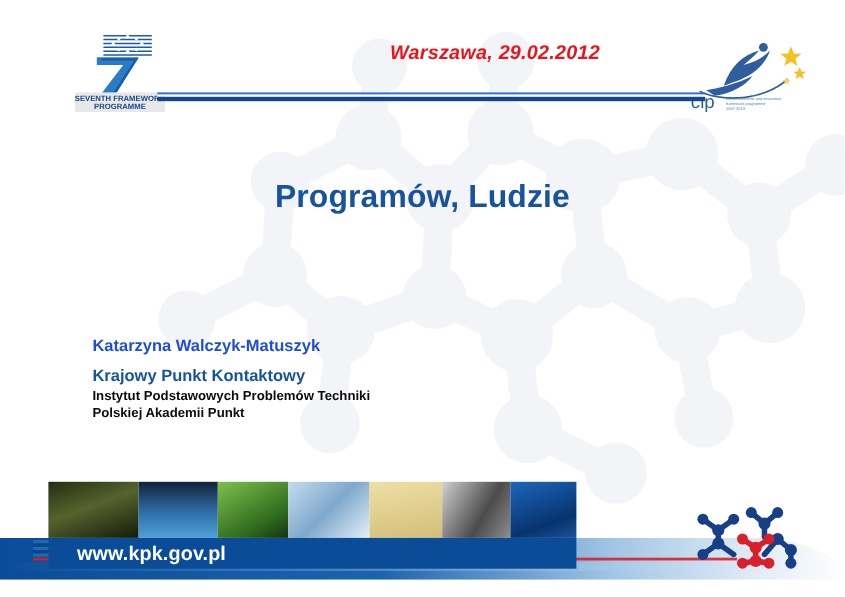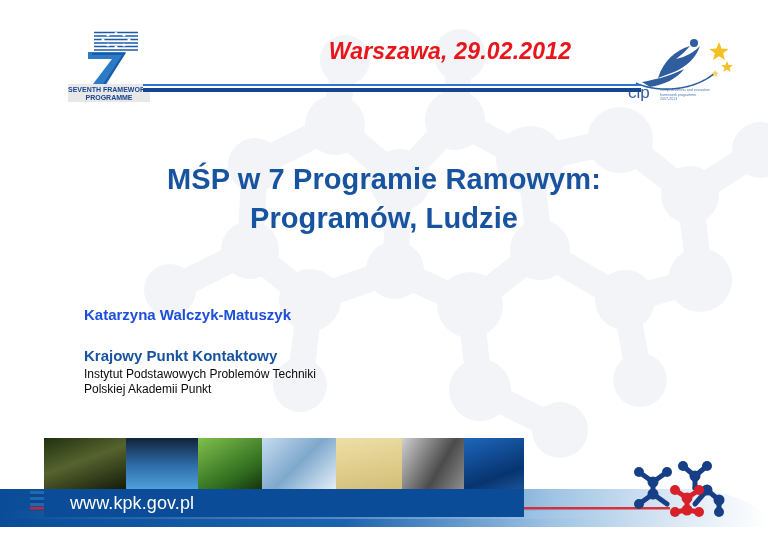--- a/index.html
+++ b/index.html
@@ -34,21 +34,21 @@
     width: 82px;
     height: 76px;
   }
   #header-date {
     position: absolute;
     left: 300px;
     top: 38px;
     width: 300px;
     text-align: center;
     color: #E8151B;
-    font-size: 23px;
+    font-size: 18px;
     font-weight: bold;
     font-style: italic;
     letter-spacing: 0.2px;
     white-space: nowrap;
   }
   #cip-logo {
     position: absolute;
     left: 620px;
     top: 20px;
     width: 120px;
@@ -104,31 +104,31 @@
     top: 305px;
     width: 420px;
   }
   #presenter-name {
     color: #1d4ed8;
     font-size: 15px;
     font-weight: bold;
     line-height: 20px;
   }
   #affiliation-primary {
-    margin-top: 21px;
+    margin-top: 7px;
     color: #17539F;
     font-size: 15px;
     font-weight: bold;
     line-height: 19px;
   }
   #affiliation-secondary {
     margin-top: 2px;
     color: #0A0A0A;
     font-size: 12px;
-    font-weight: normal;
+    font-weight: bold;
     line-height: 15px;
   }
 
   
   #footer-banner {
     position: absolute;
     left: 44px;
     top: 438px;
     width: 480px;
     height: 88px;
@@ -148,21 +148,21 @@
     width: 480px;
     height: 28px;
     background: #0A4C97;
   }
   #url-text {
     position: absolute;
     left: 26px;
     top: 54px;
     color: #ffffff;
     font-size: 18px;
-    font-weight: normal;
+    font-weight: bold;
     letter-spacing: 0.1px;
     line-height: 22px;
   }
   #footer-ribbon {
     position: absolute;
     left: 0;
     top: 483px;
     width: 768px;
     height: 44px;
     overflow: hidden;
@@ -296,21 +296,20 @@
     </g>
   </svg>
 
   <div id="header-rule">
     <div class="rule-thin"></div>
     <div class="rule-gap"></div>
     <div class="rule-thick"></div>
   </div>
 
   <div id="title-block">
-    <div>MŚP w 7 Programie Ramowym:</div>
     <div>Programów, Ludzie</div>
   </div>
 
   <div id="presenter-block">
     <div id="presenter-name">Katarzyna Walczyk-Matuszyk</div>
     <div id="affiliation-primary">
       <div>Krajowy Punkt Kontaktowy</div>
     </div>
     <div id="affiliation-secondary">
       <div>Instytut Podstawowych Problemów Techniki</div>

